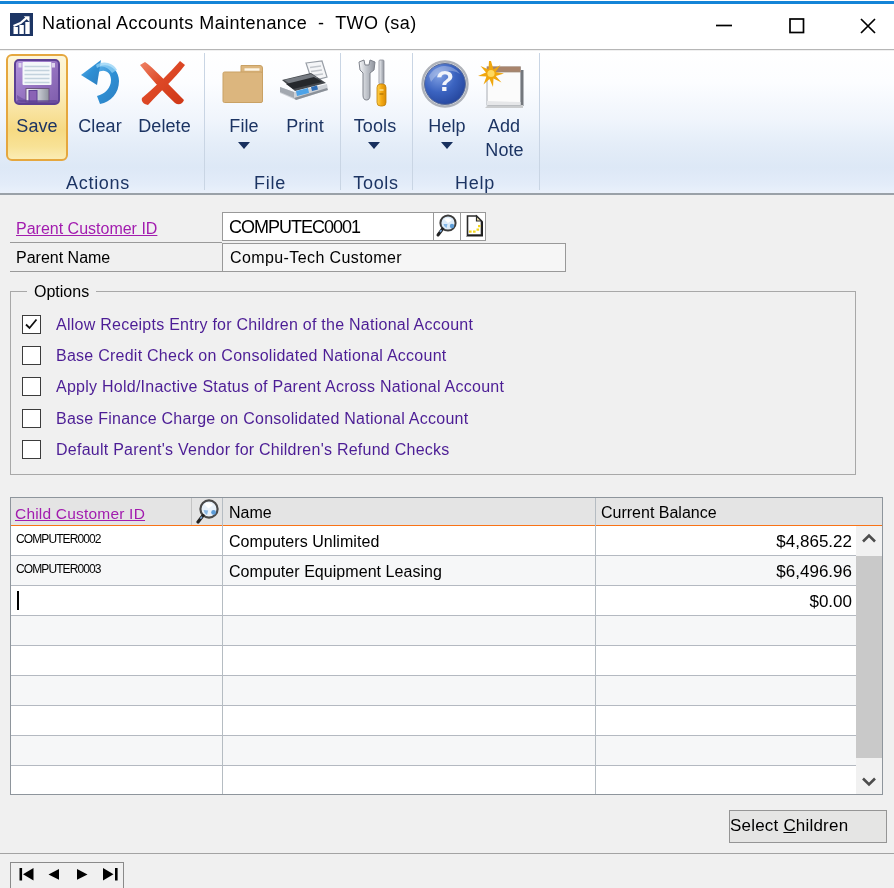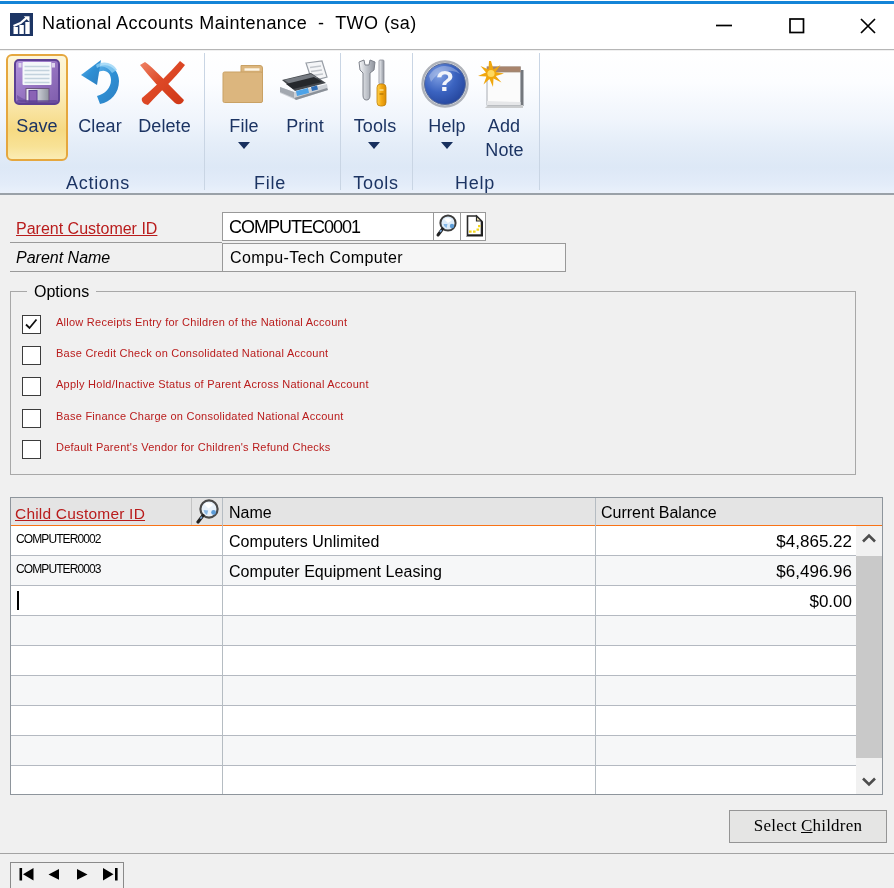--- a/index.html
+++ b/index.html
@@ -14,55 +14,55 @@
 
   
   #toolbar{left:0;top:51px;width:894px;height:142px;background:linear-gradient(180deg,#ffffff 0%,#fcfdff 22%,#f0f5fc 48%,#e4edf8 66%,#dde8f6 82%,#e3ecf9 94%,#eaf1fb 100%);border-bottom:2px solid #9aa1a8;box-sizing:content-box;}
   .vsep{top:2px;width:1px;height:137px;background:#c9d5e4;}
   .tlabel{font-size:18px;color:#1c3463;text-align:center;letter-spacing:0.1px;}
   .glabel{top:122px;font-size:18px;color:#1c3463;text-align:center;letter-spacing:0.7px;}
   .darr{width:0;height:0;border-left:6px solid transparent;border-right:6px solid transparent;border-top:7px solid #17305e;}
   #savebtn{left:6px;top:3px;width:62px;height:107px;border:2px solid #e5a73e;border-radius:6px;background:linear-gradient(180deg,#fdf6da 0%,#fcefc2 30%,#f9e4a2 52%,#f6da83 72%,#f8e296 88%,#fbecb4 100%);box-sizing:border-box;}
 
   
-  .link{color:#b91c1c;text-decoration:underline;}
+  .link{color:#a21caf;text-decoration:underline;}
   #lbl-pcid{left:16px;top:220px;font-size:16px;}
-  #lbl-pname{left:16px;top:249px;font-size:16px;color:#000;font-style:italic;}
+  #lbl-pname{left:16px;top:249px;font-size:16px;color:#000;}
   .lblline{left:10px;width:212px;height:1px;background:#9a9a9a;}
   #fld1{left:222px;top:212px;width:264px;height:29px;background:#fff;border:1px solid #999;box-sizing:border-box;}
   #fld1txt{left:6px;top:4px;font-size:18px;letter-spacing:-1px;color:#000;}
   #fld2{left:222px;top:243px;width:344px;height:29px;background:#f6f6f6;border:1px solid #999;box-sizing:border-box;}
   #fld2txt{left:7px;top:5px;font-size:16px;letter-spacing:0.4px;color:#000;}
   .fcell{top:-1px;width:27px;height:29px;border-left:1px solid #999;box-sizing:border-box;}
 
   
   #options{left:10px;top:291px;width:846px;height:184px;border:1px solid #a8a8a8;box-sizing:border-box;}
   #optlegend{left:16px;top:-9px;background:#f0f0f0;padding:0 7px;font-size:16px;color:#000;text-align:center;}
   .cbrow{left:11px;height:20px;}
   .cb{left:0;top:0;width:19px;height:19px;background:#fff;border:1px solid #3c3c3c;box-sizing:border-box;}
-  .cbtxt{left:34px;top:1px;font-size:11px;letter-spacing:0.25px;color:#b91c1c;white-space:pre;}
+  .cbtxt{left:34px;top:1px;font-size:16px;letter-spacing:0.25px;color:#4c1d95;white-space:pre;}
 
   
   #grid{left:10px;top:497px;width:873px;height:298px;border:1px solid #8e959c;background:#fff;box-sizing:border-box;}
   #ghead{left:0;top:0;width:871px;height:28px;background:#e4e4e4;border-bottom:1px solid #f97316;box-sizing:border-box;}
   .gcol{top:0;width:1px;background:#c3c3c3;z-index:5;}
   .grow{left:0;width:846px;height:30px;border-bottom:1px solid #b4b9c1;box-sizing:border-box;background:#fff;}
   .galt{background:#f6f7f8;}
   .gtxt{font-size:16px;color:#000;top:7px;}
   .gid{letter-spacing:-0.9px;left:5px;font-size:12px;top:6px;}
   .gname{left:218px;letter-spacing:0.05px;}
   .gbal{right:5px;text-align:center;letter-spacing:0px;font-size:17px;top:6px;}
 
   
   #sbar{left:845px;top:28px;width:26px;height:268px;background:#f1f1f1;}
   .sbtn{left:0;width:26px;height:26px;background:#f1f1f1;}
   #sthumb{left:0;top:30px;width:26px;height:202px;background:#c9c9c9;}
 
   
-  #selbtn{left:729px;top:810px;width:158px;height:33px;background:#e5e5e4;border:1px solid #959595;box-sizing:border-box;text-align:center;font-size:17px;letter-spacing:0.2px;color:#000;line-height:30px;font-family:Liberation Serif, serif;}
+  #selbtn{left:729px;top:810px;width:158px;height:33px;background:#e5e5e4;border:1px solid #959595;box-sizing:border-box;text-align:left;font-size:17px;letter-spacing:0.2px;color:#000;line-height:30px;}
   #hsep{left:0;top:853px;width:894px;height:1px;background:#a3a3a3;}
   #navbox{left:10px;top:862px;width:114px;height:30px;border:1px solid #8a8a8a;border-bottom:none;background:#f0f0f0;box-sizing:border-box;}
 </style>
 </head>
 <body>
 <div id="win">
 
   <div class="abs" id="titlebar"></div>
   <div class="abs" id="topline"></div>
   <svg class="abs" style="left:10px;top:13px" width="23" height="23" viewBox="0 0 23 23">
@@ -258,21 +258,21 @@
         <g fill="#f3d71d">
           <rect x="7" y="17.5" width="2.6" height="2.2"></rect>
             <rect x="11" y="17.5" width="2.6" height="2.2"></rect>
           <rect x="14.5" y="15.5" width="2.6" height="2.2"></rect>
             <rect x="16" y="12" width="2.4" height="2.2"></rect>
         </g>
       </svg>
     </div>
   </div>
   <div class="abs" id="fld2">
-    <div class="abs" id="fld2txt">Compu-Tech Computer</div>
+    <div class="abs" id="fld2txt">Compu-Tech Customer</div>
   </div>
 
   <div class="abs" id="options">
     <div class="abs" id="optlegend">Options</div>
     <div class="abs cbrow" style="top:23px">
         <div class="abs cb"><svg width="17" height="17" viewBox="0 0 17 17">
             <path d="M3 8.5 L6.5 12 L13.5 3.5" stroke="#111" stroke-width="1.8" fill="none"></path>
           </svg></div>
         <div class="abs cbtxt">Allow Receipts Entry for Children of the National Account</div>
       </div>

